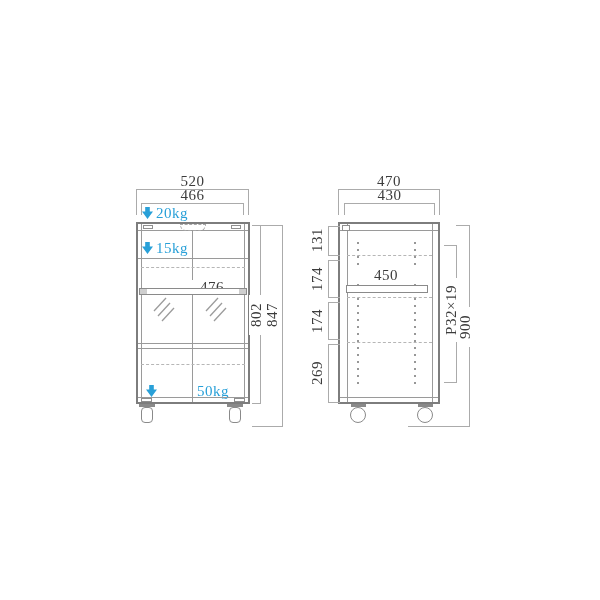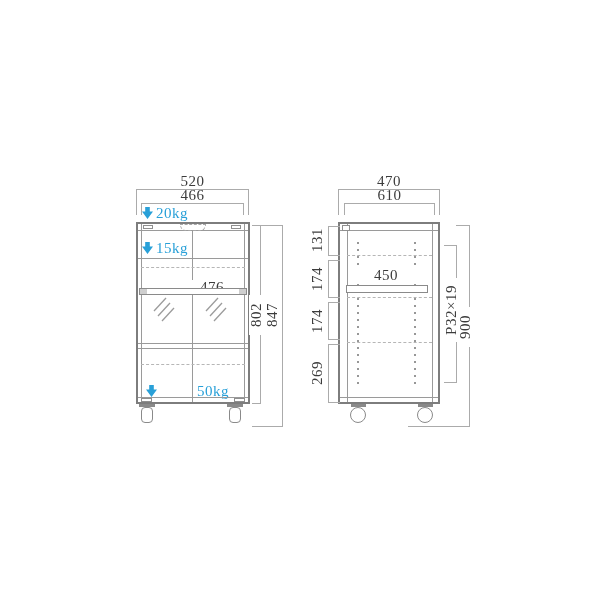--- a/index.html
+++ b/index.html
@@ -132,21 +132,21 @@
     <div class="rot" style="left:236px; top:308px; width:40px; height:14px;">802</div>
     <div class="rot" style="left:252px; top:308px; width:40px; height:14px;">847</div>
   </div>
 
   <div>
 
     <div class="dim-top" style="left:338px; top:189px; width:102px; height:26px;">
       <div class="num">470</div>
     </div>
     <div class="dim-top" style="left:344px; top:203px; width:91px; height:12px;">
-      <div class="num">610</div>
+      <div class="num">430</div>
     </div>
 
     <div class="cab" style="left:338px; top:222px; width:102px; height:182px;"></div>
     <div class="vl" style="left:347px; top:224px; height:178px;"></div>
     <div class="vl" style="left:432px; top:224px; height:178px;"></div>
     <div class="hl" style="left:340px; top:230px; width:98px;"></div>
     <div class="panel-rect" style="left:342px; top:225px; width:8px; height:6px;"></div>
 
     <div class="dots" style="left:357px; top:242px; height:146px;"></div>
     <div class="dots" style="left:414px; top:242px; height:146px;"></div>

